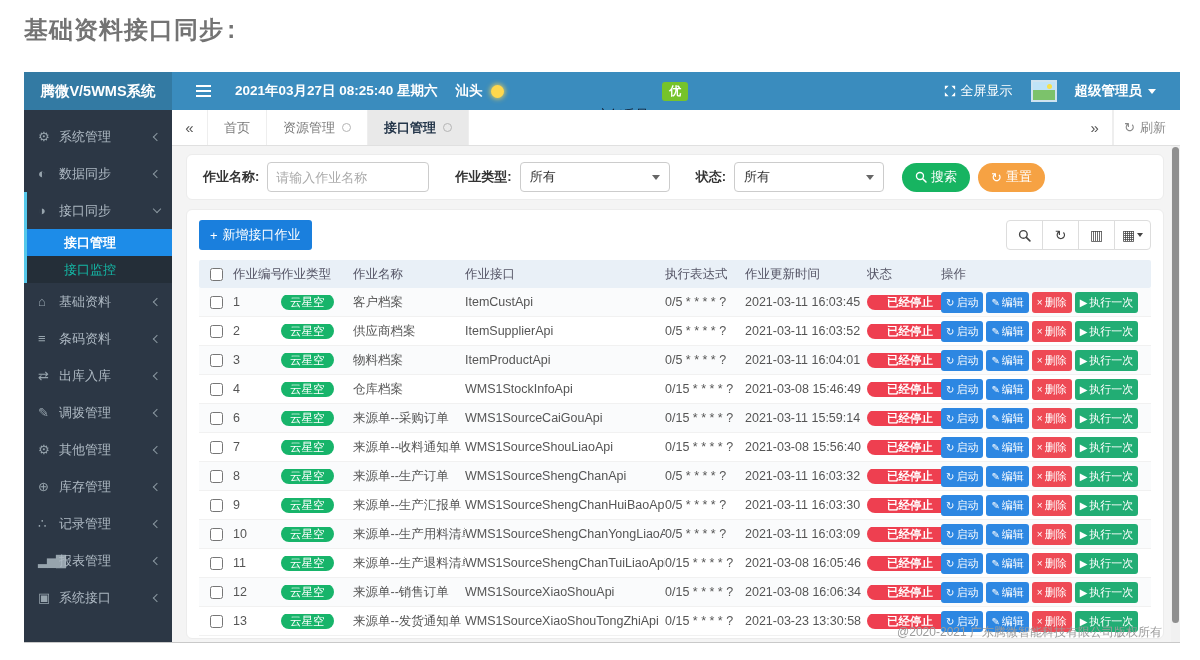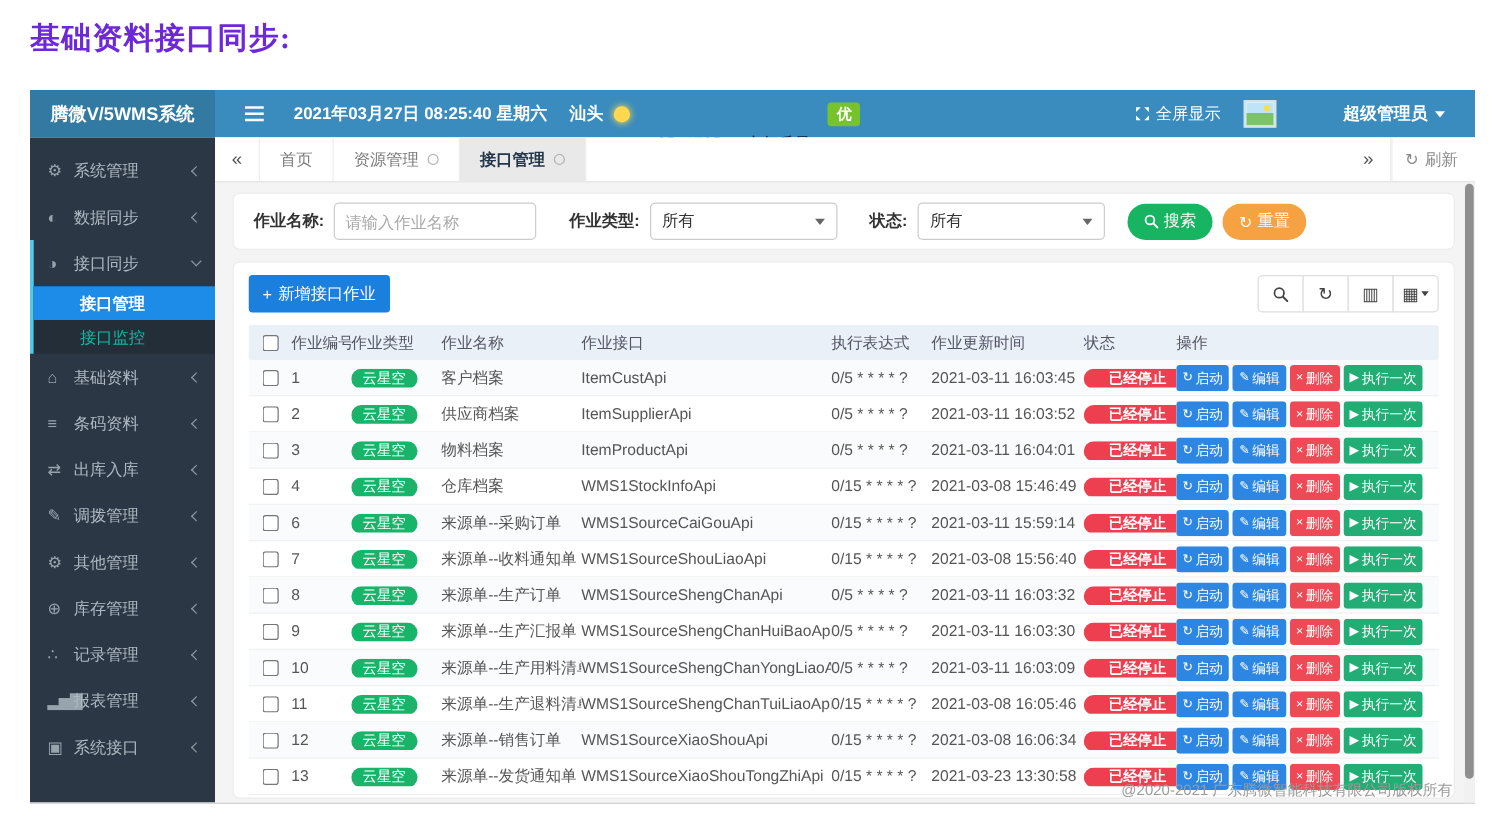--- a/index.html
+++ b/index.html
@@ -3,22 +3,22 @@
 <meta charset="utf-8">
 <style>
   * { margin:0; padding:0; box-sizing:border-box; }
   html,body { width:1200px; height:660px; }
   body {
     position:relative; background:#fff; overflow:hidden;
     font-family:"Liberation Sans","DejaVu Sans",sans-serif;
   }
   .page-heading {
     position:absolute; left:24px; top:14px;
-    font-family:Liberation Serif, serif;
-    font-size:24px; font-weight:700; color:#6d28d9; letter-spacing:1px;
+    font-family:Liberation Mono, monospace;
+    font-size:24px; font-weight:700; color:#737373; letter-spacing:1px;
   }
   .app {
     position:absolute; left:24px; top:72px; width:1156px; height:571px;
     display:flex; flex-direction:column; overflow:hidden;
     border-bottom:1px solid #c9c9c9;
   }
   
   .navbar { height:38px; display:flex; flex-shrink:0; }
   .brand {
     width:148px; background:var(--brand_bg,#337aa3); color:#fff;
@@ -40,21 +40,21 @@
     padding:1px 7px; border-radius:3px; margin-left:2px;
   }
   .topbar-right { margin-left:auto; display:flex; align-items:center; gap:18px; }
   .fullscreen { display:flex; align-items:center; gap:5px; font-size:13px; cursor:pointer; white-space:nowrap; }
   .avatar {
     width:26px; height:22px; background:#fff; border:2px solid #cfe3f0;
     position:relative; overflow:hidden; cursor:pointer;
   }
   .avatar::before { content:""; position:absolute; inset:0; background:linear-gradient(#bfe3f7 45%, #7cc26b 45%); }
   .avatar::after { content:""; position:absolute; right:3px; top:2px; width:5px; height:5px; border-radius:50%; background:#f7e04a; }
-  .user { display:flex; align-items:center; gap:6px; font-size:13.5px; font-weight:bold; cursor:pointer;margin-left:36px; }
+  .user { display:flex; align-items:center; gap:6px; font-size:13.5px; font-weight:bold; cursor:pointer; }
   .caret-down { width:0; height:0; border-left:4px solid transparent; border-right:4px solid transparent; border-top:5px solid #fff; }
   
   .app-body { flex:1; display:flex; min-height:0; }
   .sidebar {
     width:148px; background:var(--sidebar_bg,#2c3745); color:#aeb9c3;
     flex-shrink:0; padding-top:8px; font-size:13px;
   }
   .side-item { height:37px; display:flex; align-items:center; padding:0 12px 0 14px; cursor:pointer; }
   .side-item .icon { width:21px; font-size:13px; color:#97a4ad; flex-shrink:0; letter-spacing:-1px; }
   .side-item .lbl { flex:1; white-space:nowrap; }

